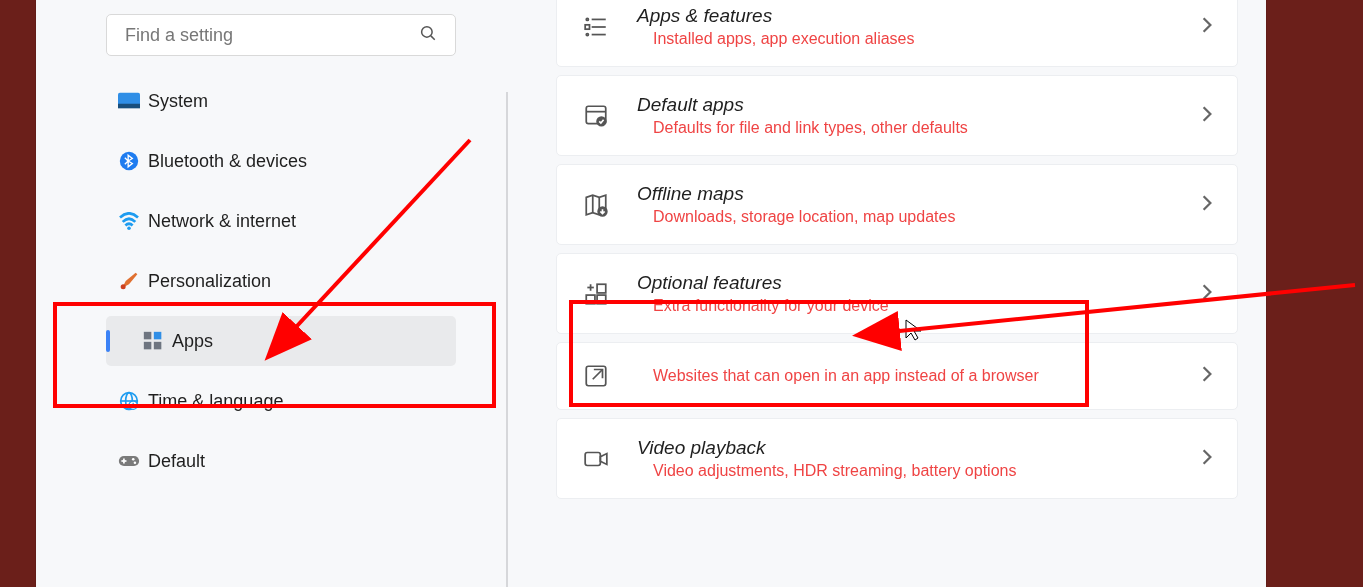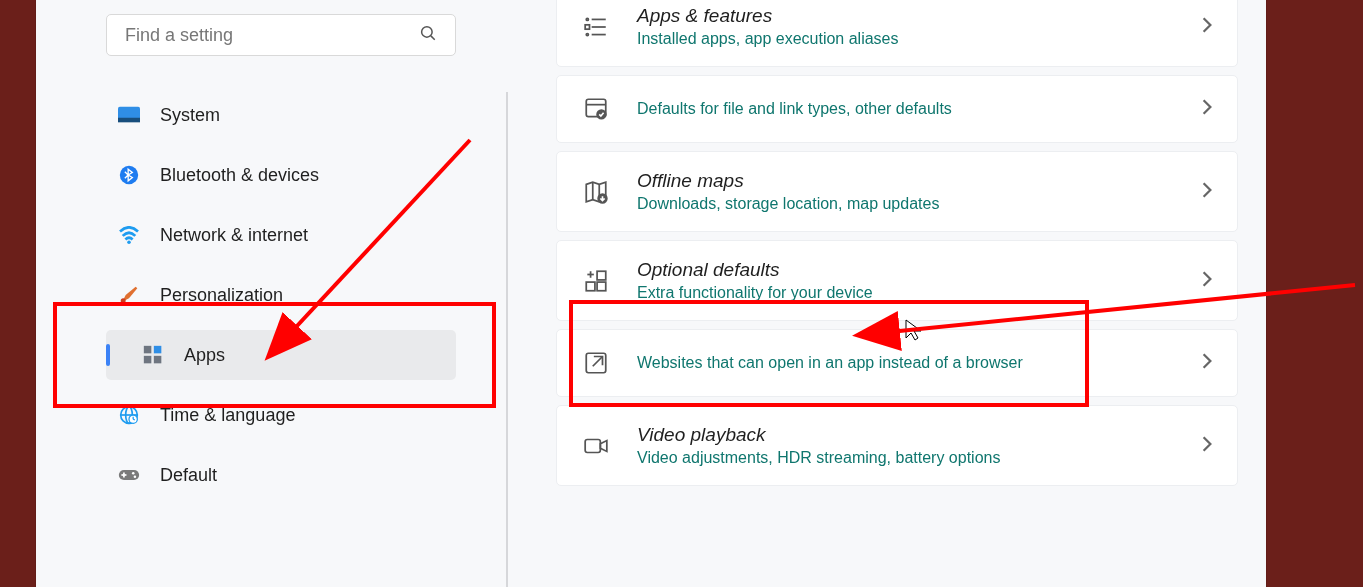--- a/index.html
+++ b/index.html
@@ -31,37 +31,37 @@
   }
   .search-box {
     display: flex;
     align-items: center;
     justify-content: space-between;
     background: #fff;
     border: 1px solid #d9d9d9;
     border-radius: 5px;
     height: 42px;
     padding: 0 18px;
-    margin-bottom: 34px;
+    margin-bottom: 20px;
   }
   .search-box input {
     border: none;
     outline: none;
     font-size: 18px;
     color: #555;
     background: transparent;
     width: 100%;
   }
   .search-box input::placeholder { color: #777; }
   .search-icon { color: #555; flex-shrink: 0; }
   .nav-list { display: flex; flex-direction: column; position: relative; }
   .nav-item {
     display: flex;
     align-items: center;
-    gap: 20px;
+    gap: 8px;
     height: 50px;
     padding: 0 12px;
     border-radius: 5px;
     cursor: pointer;
     font-size: 18px;
     color: #1f1f1f;
     margin-bottom: 10px;
   }
   .nav-item.active {
     background: #e9eaec;
@@ -117,21 +117,21 @@
     width: 30px;
     height: 30px;
     display: flex;
     align-items: center;
     justify-content: center;
     color: #555;
     flex-shrink: 0;
   }
   .card-text { flex: 1; }
   .card-title { font-size: 19px; color: #1f1f1f; margin-bottom: 3px; font-style: italic; }
-  .card-sub { font-size: 16px; color: #0f766e; }
+  .card-sub { font-size: 16px; color: #ef4444; margin-left: 16px; }
   .chevron { color: #666; flex-shrink: 0; }
 
   
   .annot { position: absolute; border: 4px solid #ff0000; pointer-events: none; }
   .annot-apps { left: 53px; top: 302px; width: 443px; height: 106px; }
   .annot-opt { left: 569px; top: 300px; width: 520px; height: 107px; }
 
   svg.arrow { position: absolute; pointer-events: none; }
 </style>
 </head>
@@ -264,20 +264,21 @@
     <div class="card">
       <span class="card-icon">
         <svg width="26" height="26" viewBox="0 0 24 24" fill="none" stroke="currentColor" stroke-width="1.6">
             <rect x="3" y="3" width="18" height="16" rx="2"></rect>
             <line x1="3" y1="8" x2="21" y2="8"></line>
             <circle cx="17" cy="17" r="4" fill="currentColor"></circle>
             <polyline points="15,17 16.5,18.5 19,15.5" stroke="#fff" stroke-width="1.5"></polyline>
           </svg>
       </span>
       <div class="card-text">
+        <div class="card-title">Default apps</div>
         <div class="card-sub">Defaults for file and link types, other defaults</div>
       </div>
       <span class="chevron">
         <svg width="12" height="18" viewBox="0 0 10 16" fill="none" stroke="currentColor" stroke-width="2">
             <polyline points="2,2 8,8 2,14"></polyline>
           </svg>
       </span>
     </div>
 
     <div class="card">
@@ -305,21 +306,21 @@
       <span class="card-icon">
         <svg width="26" height="26" viewBox="0 0 24 24" fill="none" stroke="currentColor" stroke-width="1.6">
             <rect x="3" y="13" width="8" height="8"></rect>
             <rect x="13" y="3" width="8" height="8"></rect>
             <rect x="13" y="13" width="8" height="8"></rect>
             <line x1="7" y1="3" x2="7" y2="9"></line>
             <line x1="4" y1="6" x2="10" y2="6"></line>
           </svg>
       </span>
       <div class="card-text">
-        <div class="card-title">Optional defaults</div>
+        <div class="card-title">Optional features</div>
         <div class="card-sub">Extra functionality for your device</div>
       </div>
       <span class="chevron">
         <svg width="12" height="18" viewBox="0 0 10 16" fill="none" stroke="currentColor" stroke-width="2">
             <polyline points="2,2 8,8 2,14"></polyline>
           </svg>
       </span>
     </div>
 
     <div class="card">

